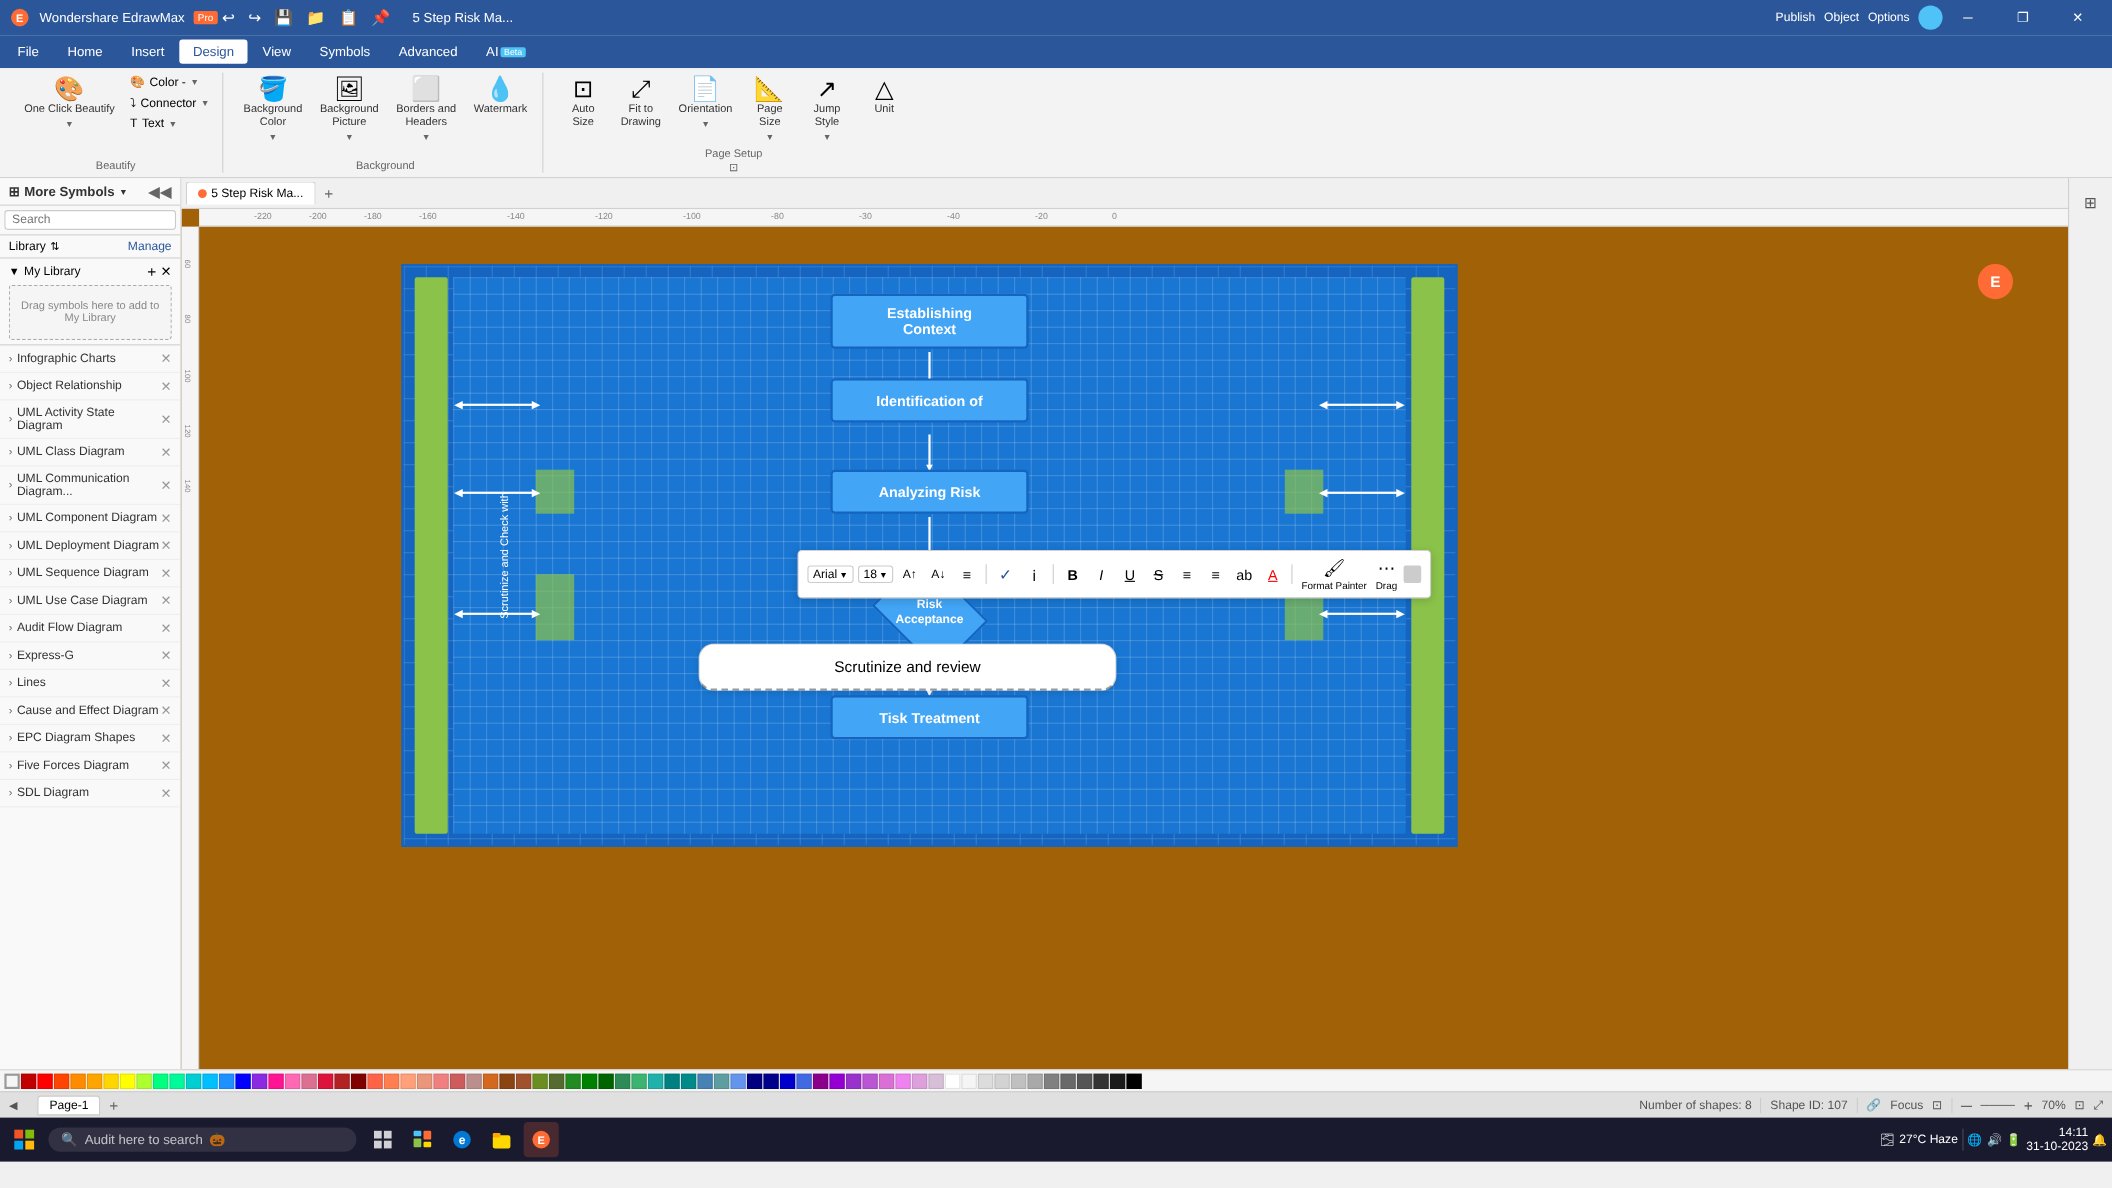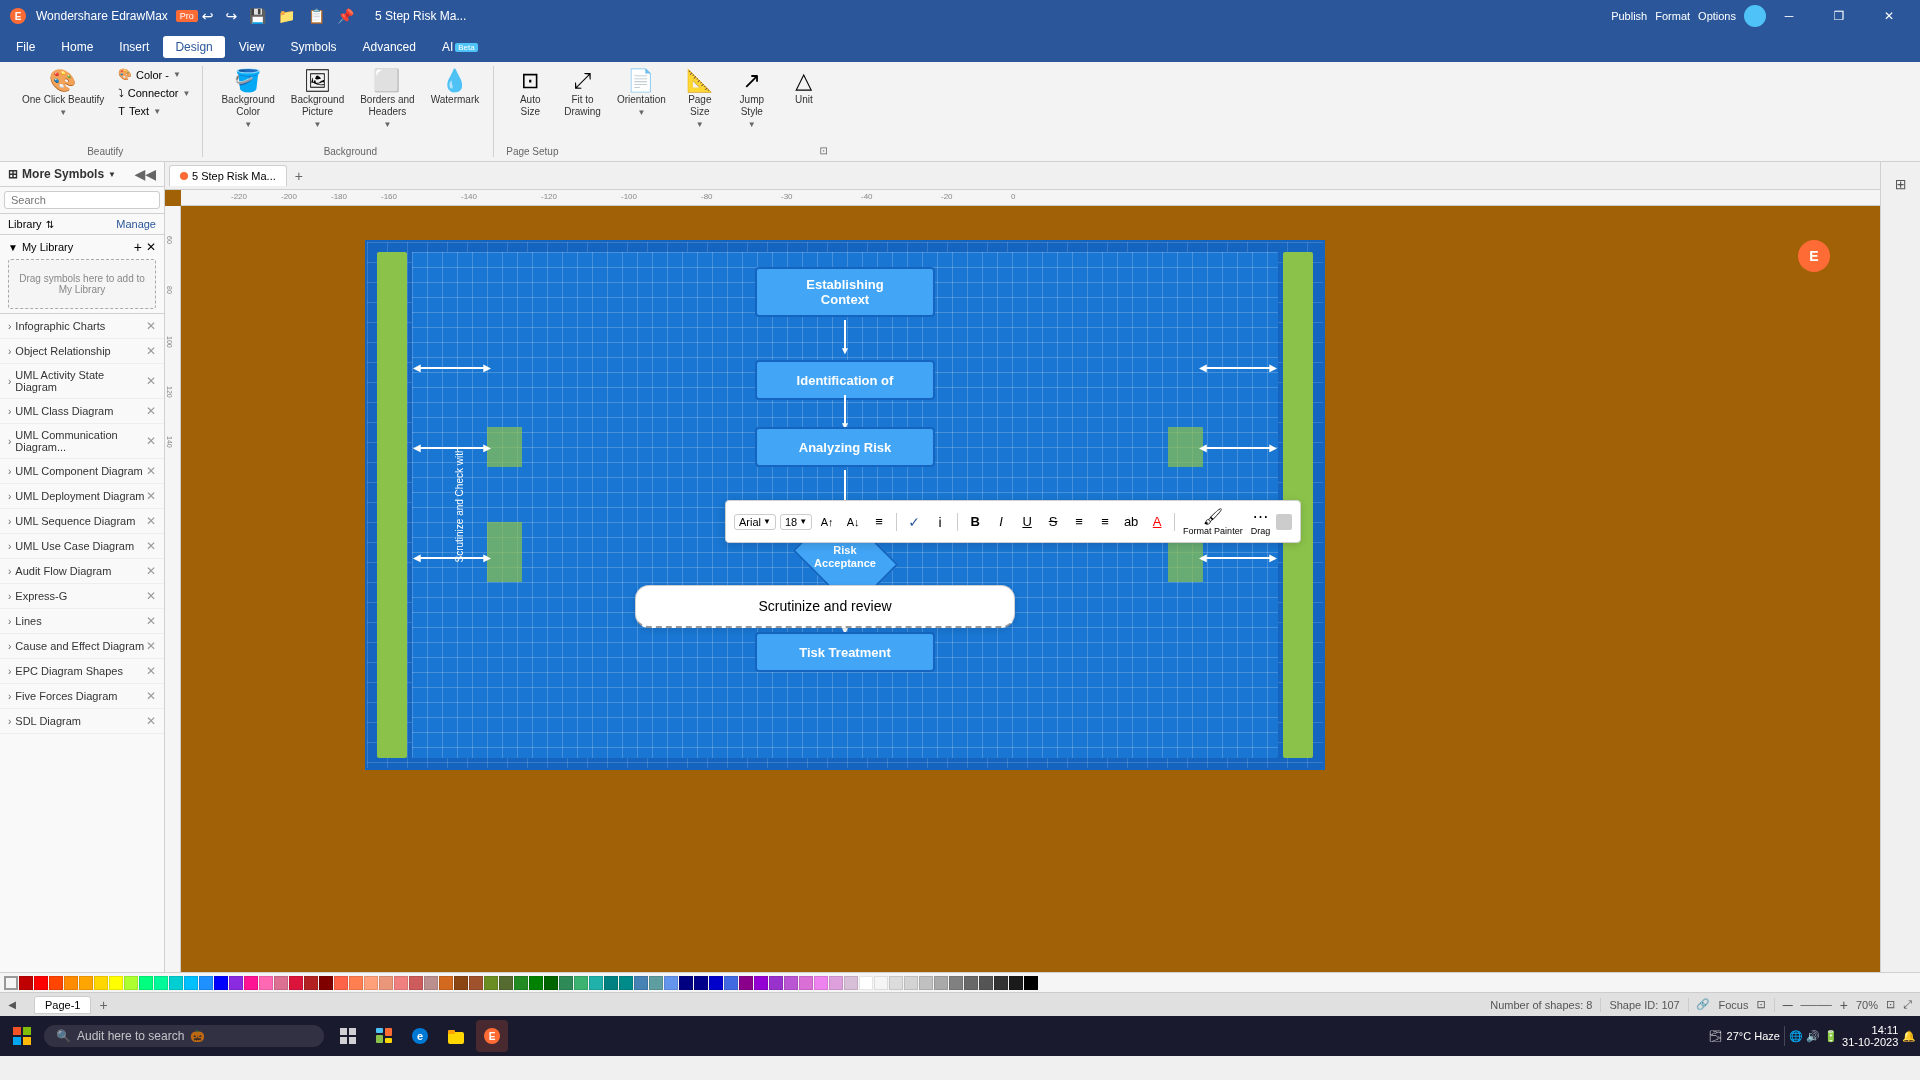--- a/index.html
+++ b/index.html
@@ -505,21 +505,21 @@
     <span title="Undo">↩</span>
     <span title="Redo">↪</span>
     <span title="Save">💾</span>
     <span title="Open">📁</span>
     <span title="Copy">📋</span>
     <span title="Pin">📌</span>
   </div>
   <span class="doc-title">5 Step Risk Ma...</span>
   <div style="margin-left:auto;display:flex;gap:8px;align-items:center;">
     <span style="color:white;font-size:11px;cursor:pointer;">Publish</span>
-    <span style="color:white;font-size:11px;cursor:pointer;">Format</span>
+    <span style="color:white;font-size:11px;cursor:pointer;">Object</span>
     <span style="color:white;font-size:11px;cursor:pointer;">Options</span>
     <span style="width:22px;height:22px;background:#4fc3f7;border-radius:50%;display:inline-block;"></span>
   </div>
   <div class="win-controls">
     <div class="win-btn">─</div>
     <div class="win-btn">❐</div>
     <div class="win-btn close">✕</div>
   </div>
 </div>
 
@@ -614,21 +614,21 @@
       <div class="ribbon-btn">
         <div class="btn-icon">↗</div>
         <div class="btn-label">Jump<br>Style</div>
         <div class="dropdown-arrow">▼</div>
       </div>
       <div class="ribbon-btn">
         <div class="btn-icon">△</div>
         <div class="btn-label">Unit</div>
       </div>
     </div>
-    <div style="display:flex;align-items:center;justify-content:space-between;width:100%;">
+    <div style="display:flex;align-items:center;justify-content:space-between;width:100%;flex-direction:column;">
       <div class="ribbon-group-label">Page Setup</div>
       <span style="font-size:10px;color:#666;cursor:pointer;">⊡</span>
     </div>
   </div>
 </div>
 
 <div id="main" style="height: calc(1080px - 32px - 30px - 100px - 24px - 40px - 20px - 24px); display:flex;">
 
   <div id="sidebar">
     <div id="sidebar-header">
@@ -795,21 +795,21 @@
             <div style="position:absolute;left:-10px;top:50%;transform:translateY(-50%) rotate(-90deg);color:white;font-size:10px;white-space:nowrap;z-index:5;">Scrutinize and Check with</div>
 
             <div class="process-box" style="left:50%;top:15px;width:180px;height:50px;transform:translateX(-50%);">
               <span>Establishing<br>Context</span>
             </div>
 
             <div style="position:absolute;left:50%;top:68px;width:2px;height:30px;background:white;transform:translateX(-50%);">
               <div style="position:absolute;bottom:-6px;left:-4px;color:white;font-size:10px;">▼</div>
             </div>
 
-            <div class="process-box" style="left:50%;top:108px;width:180px;height:40px;transform:translateX(-50%);">
+            <div class="process-box" style="left:50%;top:92px;width:180px;height:40px;transform:translateX(-50%);">
               <span>Identification of</span>
             </div>
 
             <div style="position:absolute;left:5px;top:115px;width:70px;height:2px;background:white;">
               <span style="position:absolute;left:-4px;top:-5px;color:white;font-size:10px;">◀</span>
               <span style="position:absolute;right:-4px;top:-5px;color:white;font-size:10px;">▶</span>
             </div>
             <div style="position:absolute;right:5px;top:115px;width:70px;height:2px;background:white;">
               <span style="position:absolute;left:-4px;top:-5px;color:white;font-size:10px;">◀</span>
               <span style="position:absolute;right:-4px;top:-5px;color:white;font-size:10px;">▶</span>

